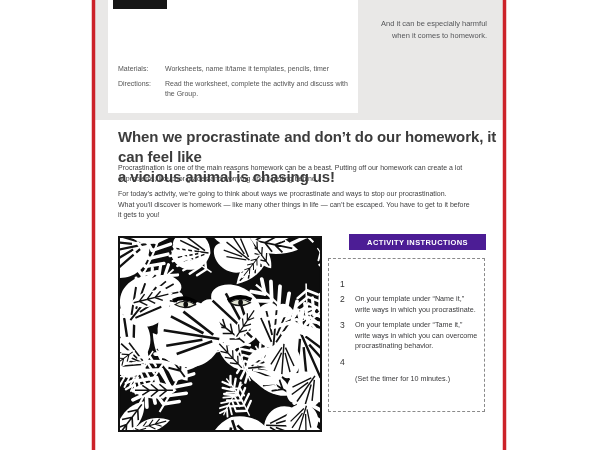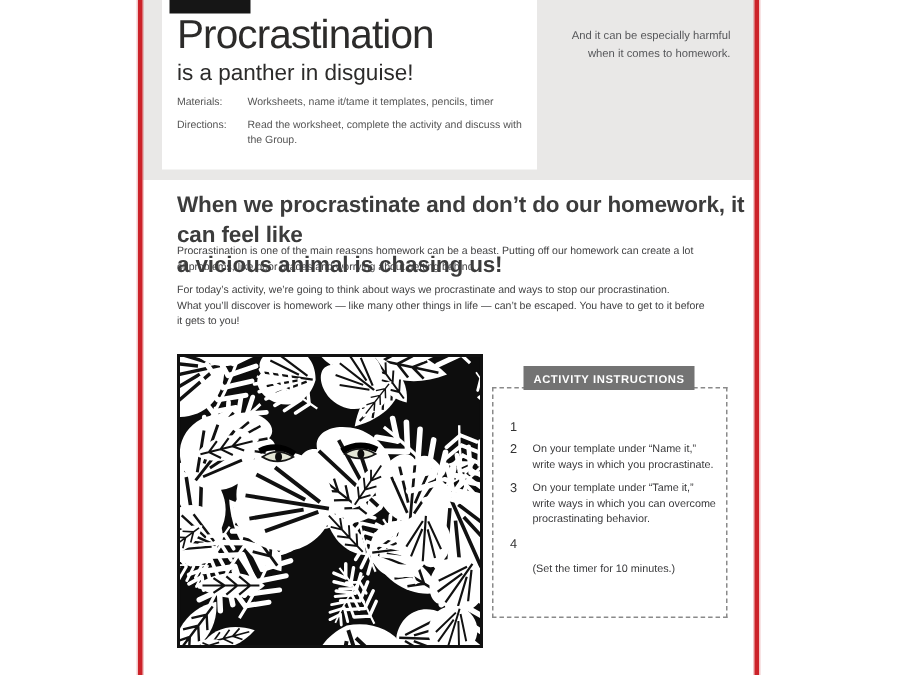--- a/index.html
+++ b/index.html
@@ -30,21 +30,21 @@
                  line-height:1.32;color:#3c3c3c;letter-spacing:-0.1px;}
   .intro-p1{left:118px;top:163px;width:360px;font-size:7px;line-height:1.5;color:#414142;}
   .intro-p2{left:118px;top:189px;width:380px;font-size:7px;line-height:1.5;color:#414142;}
 
   .art{left:118px;top:236px;width:204px;height:196px;border:2px solid #111;box-sizing:border-box;
        background:#0d0d0d;}
   .art svg{display:block;width:100%;height:100%;}
 
   .activity-box{left:328px;top:258px;width:157px;height:154px;border:1px dashed #8a8a8a;
                 box-sizing:border-box;background:transparent;}
-  .activity-header{left:349px;top:244px;width:114px;height:16px;background:#737373;color:#fff;
+  .activity-header{left:349px;top:234px;width:137px;height:16px;background:#4c1d95;color:#fff;
                    font-size:7.5px;font-weight:700;letter-spacing:.4px;
                    display:flex;align-items:center;justify-content:center;}
   .steps{left:340px;top:279px;width:140px;display:flex;flex-direction:column;gap:5px;}
   .step{display:grid;grid-template-columns:15px 1fr;}
   .step-num{font-size:8.5px;color:#333;}
   .step-text{font-size:7.2px;line-height:1.47;color:#39393b;}
   .timer-note{margin-left:15px;font-size:7.2px;line-height:1.45;color:#39393b;margin-top:2px;}
 </style>
 </head>
 <body>
@@ -52,22 +52,20 @@
 <div class="stage">
 
   <div class="abs header-band"></div>
 
   <div class="red-rule left"></div>
   <div class="red-rule right"></div>
 
   <div class="abs title-card"></div>
   <div class="abs logo-box"></div>
 
-  <div class="abs doc-title">Procrastination</div>
-  <div class="abs doc-subtitle">is a panther in disguise!</div>
 
   <div class="abs meta">
     <div>Materials:</div>
     <div>Worksheets, name it/tame it templates, pencils, timer</div>
     <div>Directions:</div>
     <div class="pre">Read the worksheet, complete the activity and discuss with
 the Group.</div>
   </div>
 
   <div class="abs side-note">

